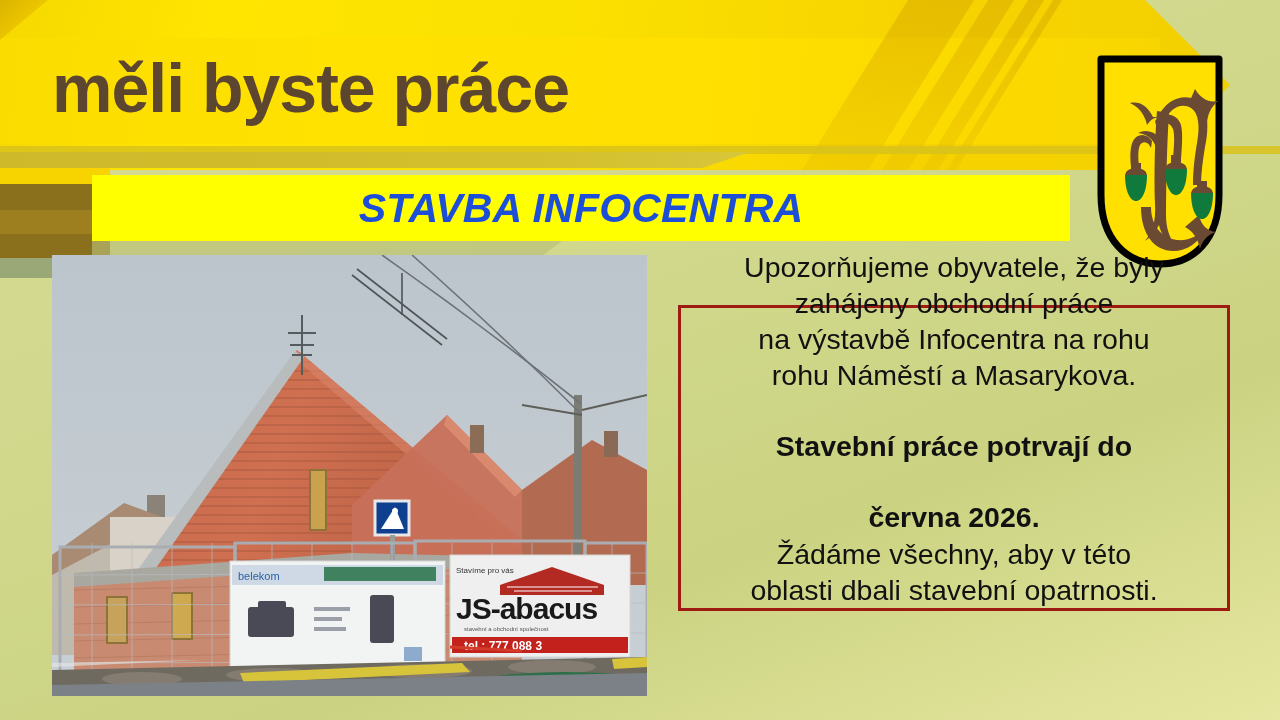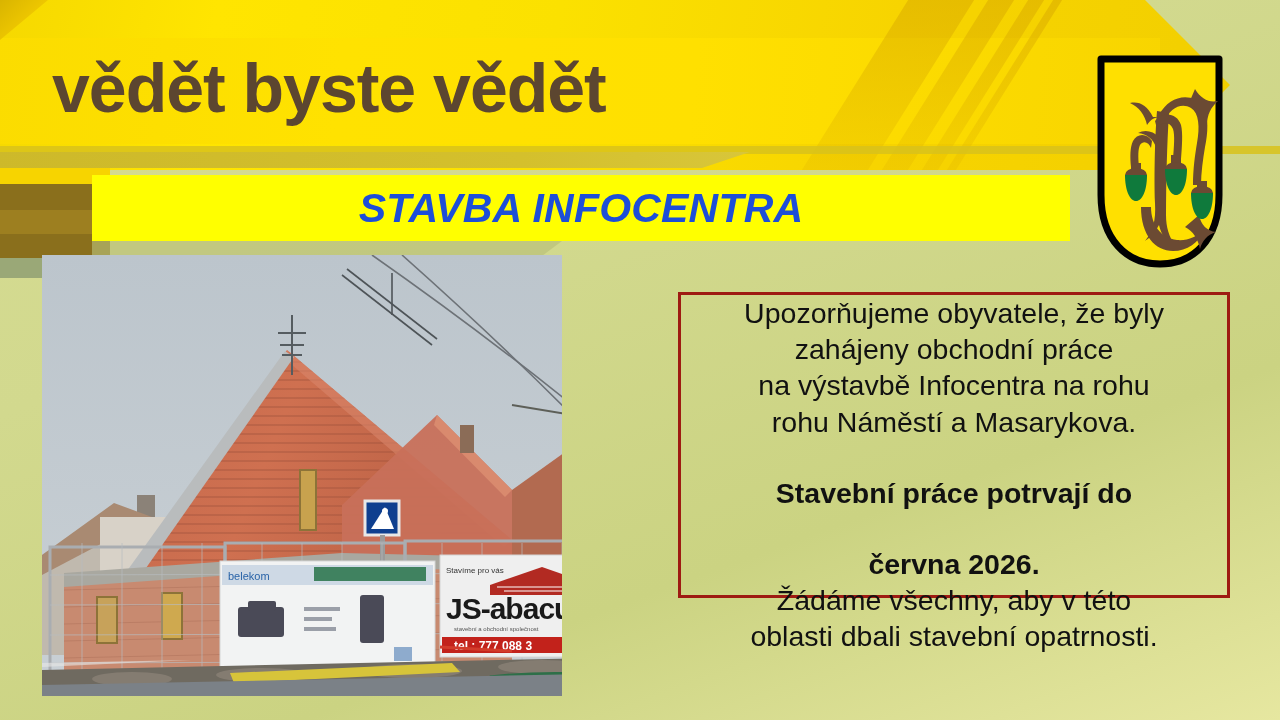--- a/index.html
+++ b/index.html
@@ -75,31 +75,31 @@
     font-size:41px;font-weight:700;color:#1d4ed8;letter-spacing:.2px;
     font-family:"Liberation Sans", sans-serif;
     font-style:italic;
   }
 
   
   .emblem{position:absolute;left:1097px;top:55px;width:126px;height:213px;}
 
   
   .photo{
-    position:absolute;left:42px;top:255px;width:520px;height:441px;
+    position:absolute;left:52px;top:255px;width:595px;height:441px;
     overflow:hidden;background:#9aa3ac;
   }
   .photo svg{display:block;}
 
   
   .notice{
-    position:absolute;left:678px;top:292px;width:552px;height:306px;
+    position:absolute;left:678px;top:305px;width:552px;height:306px;
     border:3px solid #9e1b12;
     background:transparent;
-    display:flex;align-items:flex-start;justify-content:center;
+    display:flex;align-items:flex-end;justify-content:center;
     box-sizing:border-box;
   }
   .notice-txt{
     width:100%;text-align:center;color:#111;
     font-size:28.5px;line-height:1.27;
     font-family:"Liberation Sans", sans-serif;
     padding:0 6px;box-sizing:border-box;
   }
   .notice-txt .b{font-weight:700;margin-top:35px;}
   .notice-line{display:block;}
@@ -112,21 +112,21 @@
   <div class="hdr-wrap">
     <div class="hdr-arrow"></div>
     <div class="hdr-inner"></div>
     <div class="hdr-corner"></div>
     <div class="streak s1"></div>
     <div class="streak s2"></div>
     <div class="streak s3"></div>
     <div class="streak s4"></div>
     <div class="hdr-underline2"></div>
     <div class="hdr-underline"></div>
-    <div class="hdr-title">vědět byste vědět</div>
+    <div class="hdr-title">měli byste práce</div>
   </div>
 
   <div class="stripes">
     <div class="st st0"></div>
     <div class="st st1"></div>
     <div class="st st2"></div>
     <div class="st st3"></div>
     <div class="st st4"></div>
   </div>
 

